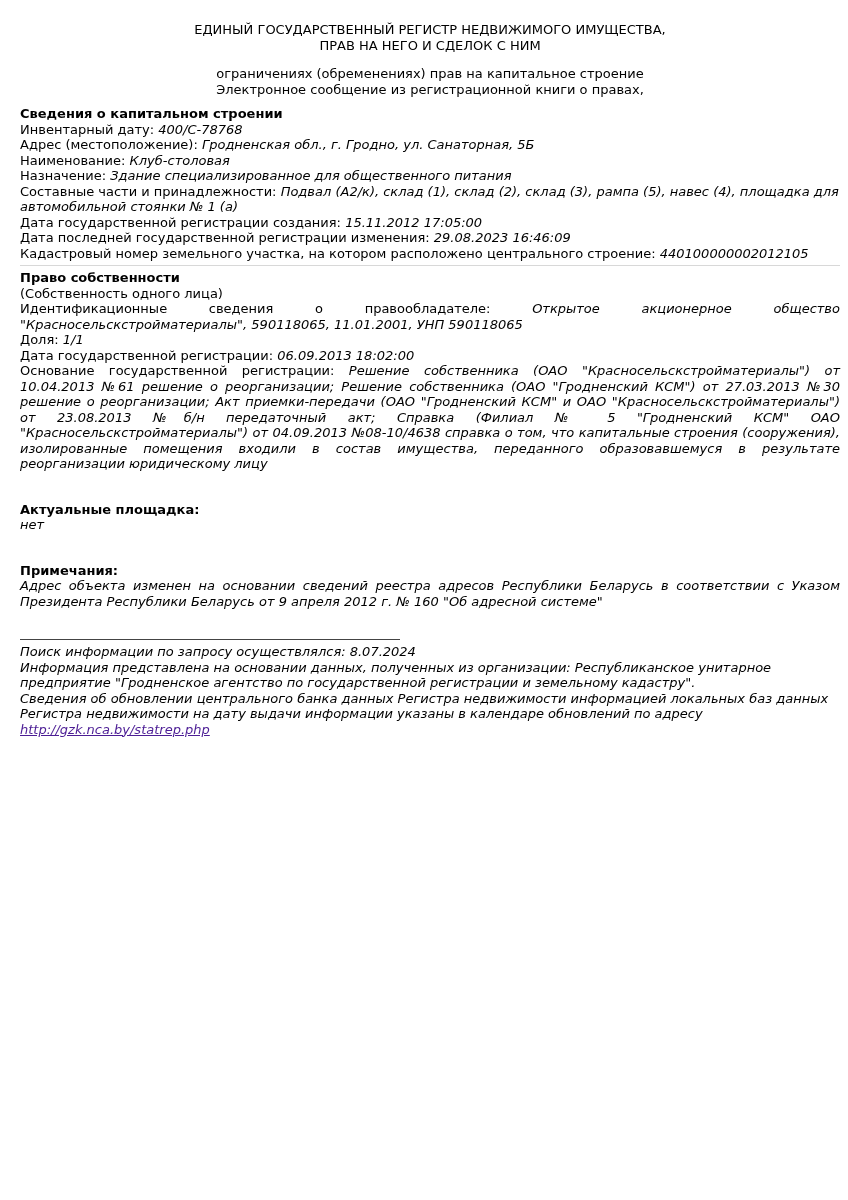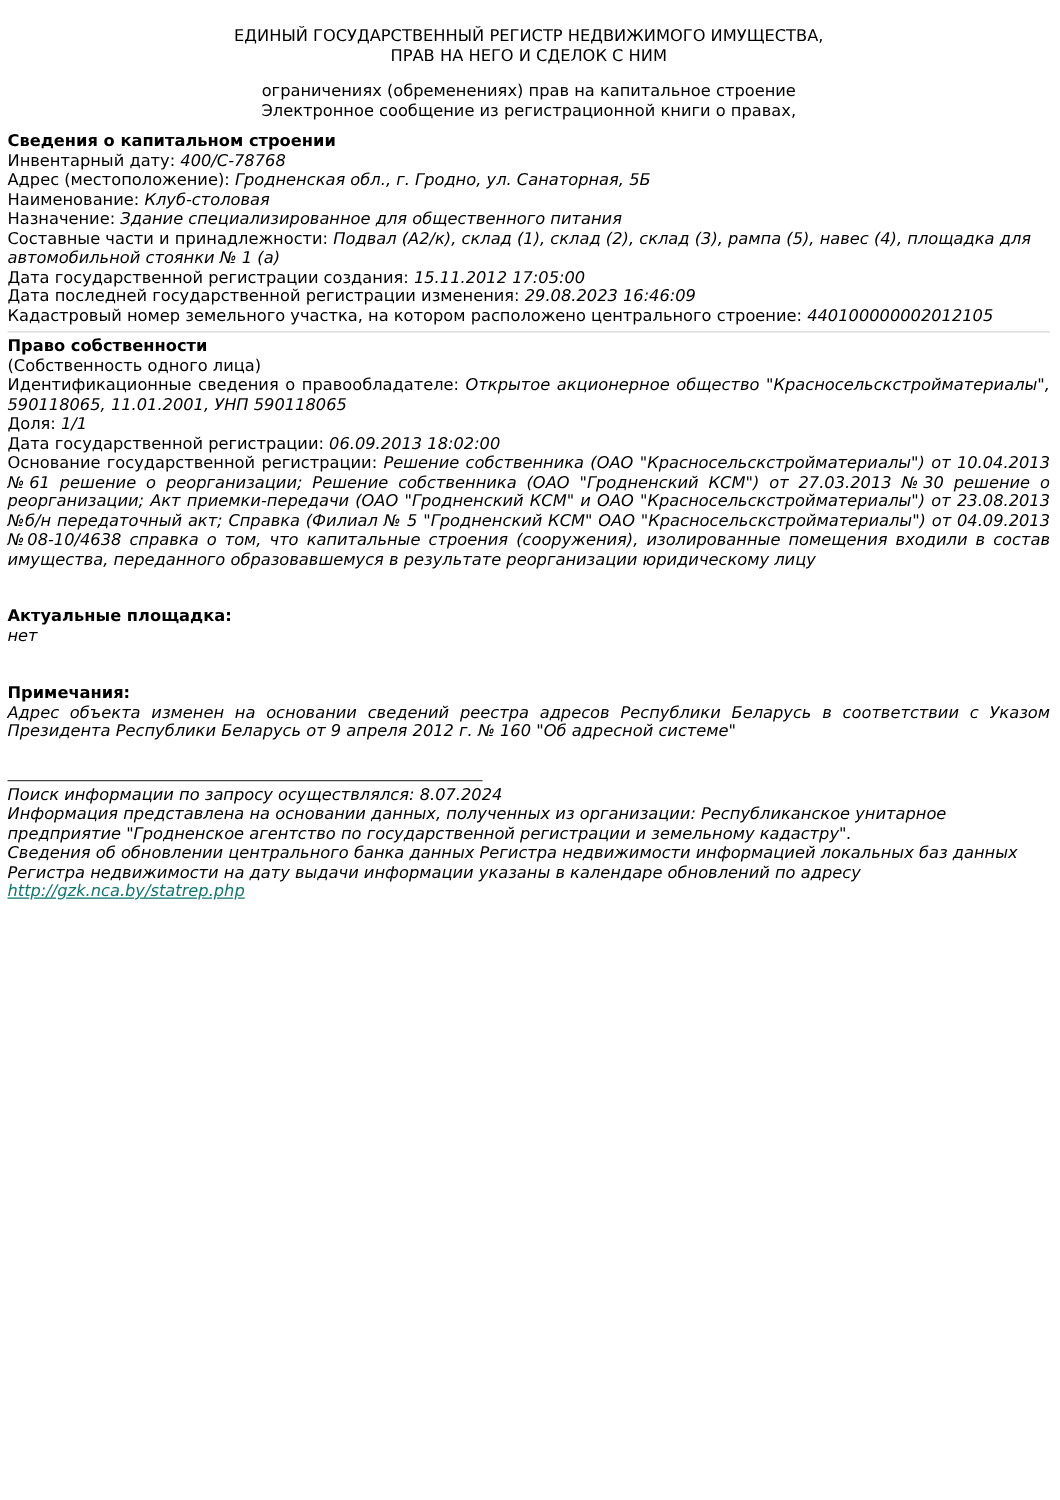--- a/index.html
+++ b/index.html
@@ -10,21 +10,21 @@
   body {
     width: 848px;
     height: 1200px;
     font-family: "DejaVu Sans", "Liberation Sans", sans-serif;
     font-size: 13px;
     line-height: 15.5px;
     color: #000000;
     overflow: hidden;
   }
   .page {
-    padding: 22px 8px 0 6px;
+    padding: 22px 8px 0 20px;
     box-sizing: border-box;
   }
   p { margin: 0; }
   .center { text-align: center; }
   .doc-title { margin-bottom: 13px; }
   .doc-subtitle { margin-bottom: 9px; }
   .underline { }
   .italic { font-style: italic; }
   .justify { text-align: justify; }
   .section-heading {
@@ -39,21 +39,21 @@
   }
   .mt20 { margin-top: 4px; }
   .mt30 { margin-top: 30px; }
   .signature-rule {
     width: 380px;
     border-top: 1px solid #444444;
     margin: 30px 0 4px 0;
     height: 0;
   }
   a.statrep-link {
-    color: #0f766e;
+    color: #4c1d95;
     text-decoration: underline;
     cursor: pointer;
   }
 </style>
 </head>
 <body>
 
 <div class="page">
 
   <div class="center doc-title">

